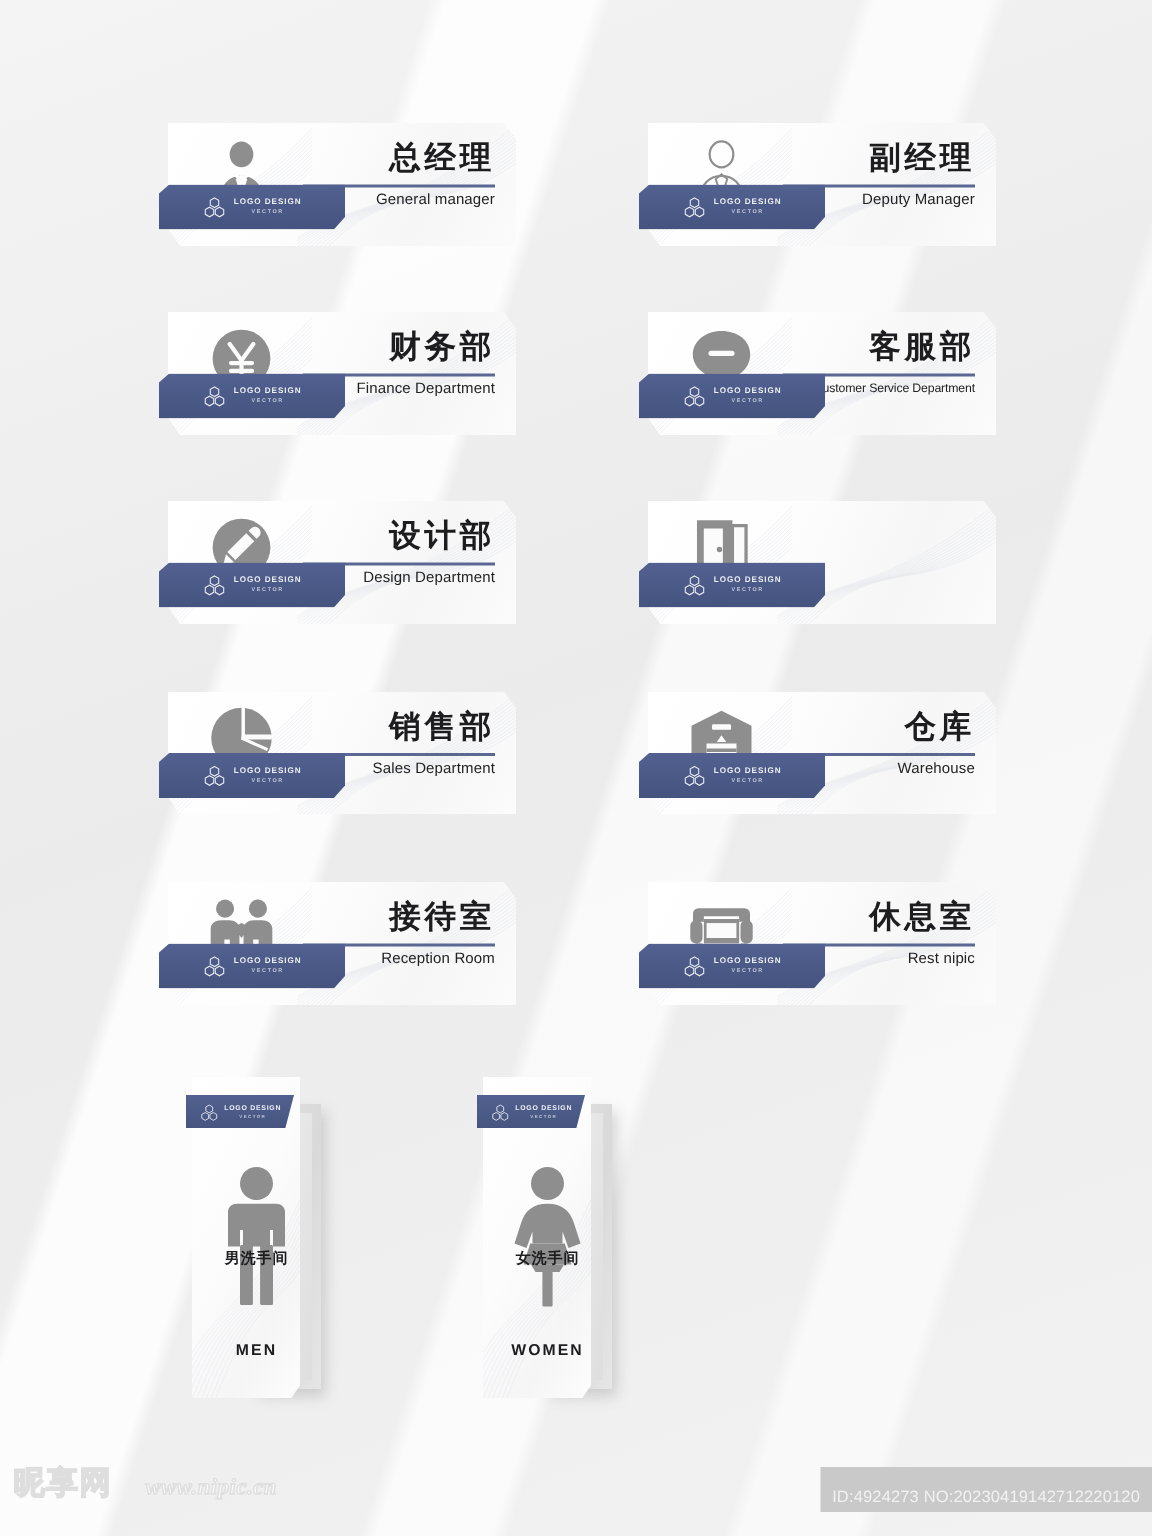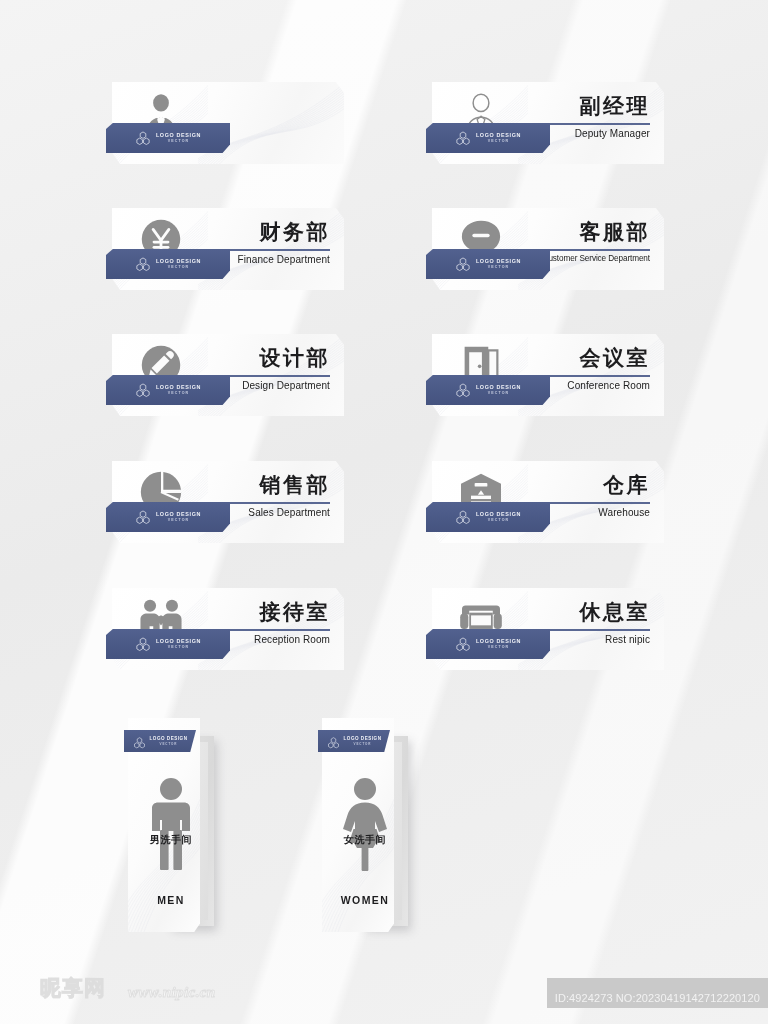--- a/index.html
+++ b/index.html
@@ -127,21 +127,21 @@
     display:flex;align-items:center;justify-content:center;
   }
   .vlabel{
     position:absolute;left:0;right:0;bottom:28px;text-align:center;
   }
   .vlabel .cn{font-size:10px;font-weight:700;color:#1d1d1f;letter-spacing:.6px;line-height:1.35;}
   .vlabel .en{font-size:10.5px;font-weight:700;color:#1d1d1f;letter-spacing:1.4px;line-height:1.3;margin-top:48px;}
 
   
   .wm{
-    position:absolute;left:40px;bottom:22px;display:flex;align-items:flex-end;gap:22px;
+    position:absolute;left:9px;bottom:22px;display:flex;align-items:flex-end;gap:22px;
     opacity:.92;pointer-events:none;
   }
   .wm .wm-cn{
     font-size:21px;font-weight:700;color:#fafafa;letter-spacing:1px;
     -webkit-text-stroke:1px #dcdcdc;
     text-shadow:0 1px 0 #e4e4e4;
     font-family:"Liberation Sans","DejaVu Sans",sans-serif;
   }
   .wm .wm-url{
     font-size:15px;font-style:italic;font-weight:700;color:#fafafa;
@@ -196,20 +196,25 @@
           </div>
     </div>
     <div class="icon-wrap">
           <svg width="44" height="44" viewBox="0 0 48 48">
       <ellipse cx="24" cy="13" rx="8.6" ry="9.4" fill="#8e8e8e"></ellipse>
       <path d="M9 44c0-9.5 6.7-15.4 15-15.4S39 34.5 39 44z" fill="#8e8e8e"></path>
       <path d="M24 27.5 19.8 31l4.2 13 4.2-13z" fill="#fdfdfd"></path>
       <path d="M18.8 29.2 24 32l5.2-2.8-1.7-1.3L24 29.6l-3.5-1.7z" fill="#fdfdfd"></path>
     </svg>
         </div>
+    <div class="txt">
+      <div class="cn">总经理</div>
+      <div class="rule"></div>
+      <div class="en">General manager</div>
+    </div>
     <div class="band">
           <span class="logomark"><svg viewBox="0 0 24 22" width="100%" height="100%">
       <g fill="none" stroke="#e8eaf3" stroke-width="1.1">
         <path d="M12 1.2 16.2 3.6v4.8L12 10.8 7.8 8.4V3.6z"></path>
         <path d="M7 10.4 11.2 12.8v4.8L7 20 2.8 17.6v-4.8z"></path>
         <path d="M17 10.4 21.2 12.8v4.8L17 20l-4.2-2.4v-4.8z"></path>
       </g>
     </svg></span>
     <span class="logotext">
       <span class="l1">LOGO DESIGN</span>
@@ -493,25 +498,20 @@
           </div>
     </div>
     <div class="icon-wrap">
           <svg width="40" height="44" viewBox="0 0 44 48">
       <path d="M4 4h26v40H4z" fill="#8e8e8e"></path>
       <path d="M30 8h10v36H30z" fill="#fbfbfb" stroke="#8e8e8e" stroke-width="2.4"></path>
       <path d="M9 10h14v28L9 44z" fill="#fbfbfb"></path>
       <circle cx="20.5" cy="25.5" r="2" fill="#8e8e8e"></circle>
     </svg>
         </div>
-    <div class="txt">
-      <div class="cn">会议室</div>
-      <div class="rule"></div>
-      <div class="en">Conference Room</div>
-    </div>
     <div class="band">
           <span class="logomark"><svg viewBox="0 0 24 22" width="100%" height="100%">
       <g fill="none" stroke="#e8eaf3" stroke-width="1.1">
         <path d="M12 1.2 16.2 3.6v4.8L12 10.8 7.8 8.4V3.6z"></path>
         <path d="M7 10.4 11.2 12.8v4.8L7 20 2.8 17.6v-4.8z"></path>
         <path d="M17 10.4 21.2 12.8v4.8L17 20l-4.2-2.4v-4.8z"></path>
       </g>
     </svg></span>
     <span class="logotext">
       <span class="l1">LOGO DESIGN</span>

